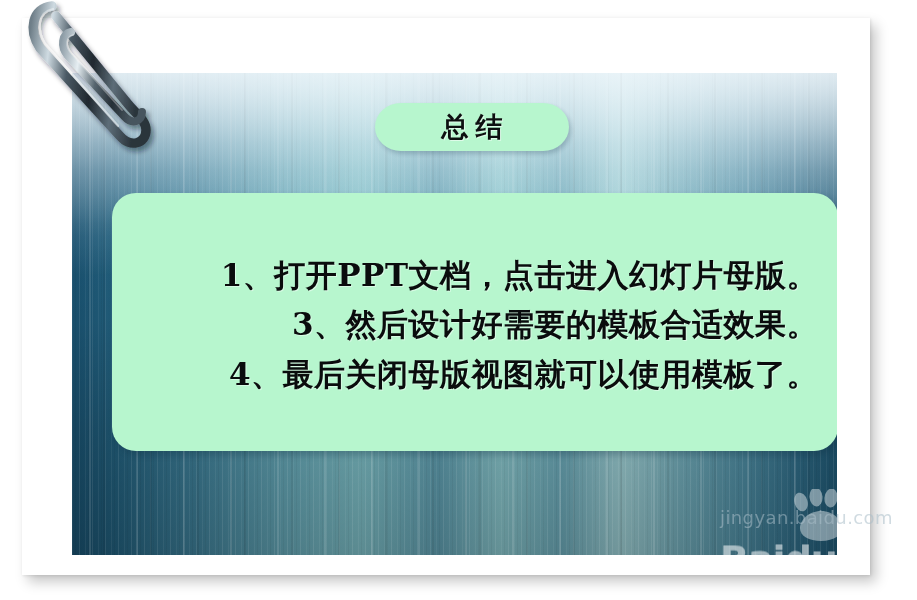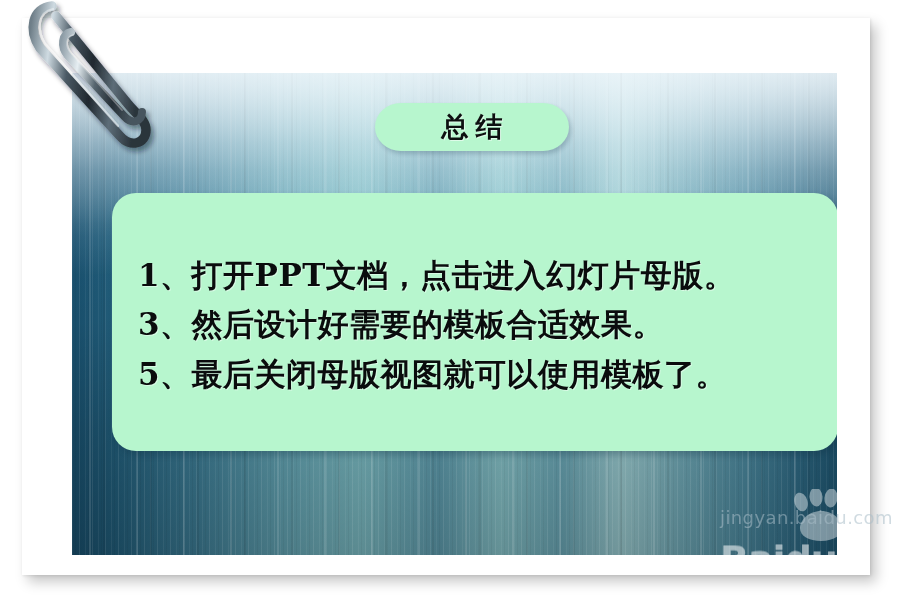--- a/index.html
+++ b/index.html
@@ -149,20 +149,21 @@
   }
   .body-line {
     font-family: "DejaVu Serif", "Liberation Serif", serif;
     font-size: 31px;
     font-weight: 700;
     color: #0a0c0d;
     line-height: 1.59;
     white-space: nowrap;
     letter-spacing: 0.5px;
     text-shadow: 1px 1px 0 rgba(255,255,255,0.45);
+    text-align: right;
   }
 
   
   .paperclip {
     position: absolute;
     left: 12px;
     top: -4px;
     width: 150px;
     height: 165px;
     pointer-events: none;
@@ -218,21 +219,21 @@
       <div class="slide-stripes2"></div>
       <div class="slide-top-wash"></div>
 
       <div class="title-box">
         <span class="title-text">总结</span>
       </div>
 
       <div class="body-box">
         <div class="body-line">1、打开PPT文档，点击进入幻灯片母版。</div>
         <div class="body-line">3、然后设计好需要的模板合适效果。</div>
-        <div class="body-line">5、最后关闭母版视图就可以使用模板了。</div>
+        <div class="body-line">4、最后关闭母版视图就可以使用模板了。</div>
       </div>
 
       <div class="watermark">
         <svg class="wm-paw" viewBox="0 0 62 54">
           <g fill="rgba(255,255,255,0.42)">
             <ellipse cx="11" cy="13" rx="6.5" ry="9.5" transform="rotate(-16 11 13)"></ellipse>
             <ellipse cx="26" cy="8" rx="6.5" ry="9.5" transform="rotate(-5 26 8)"></ellipse>
             <ellipse cx="41" cy="9" rx="6.5" ry="9.5" transform="rotate(7 41 9)"></ellipse>
             <ellipse cx="54" cy="17" rx="6" ry="9" transform="rotate(20 54 17)"></ellipse>
             <path d="M31 22c12 0 21 9 21 17 0 8-9 13-21 13S10 47 10 39c0-8 9-17 21-17z"></path>

